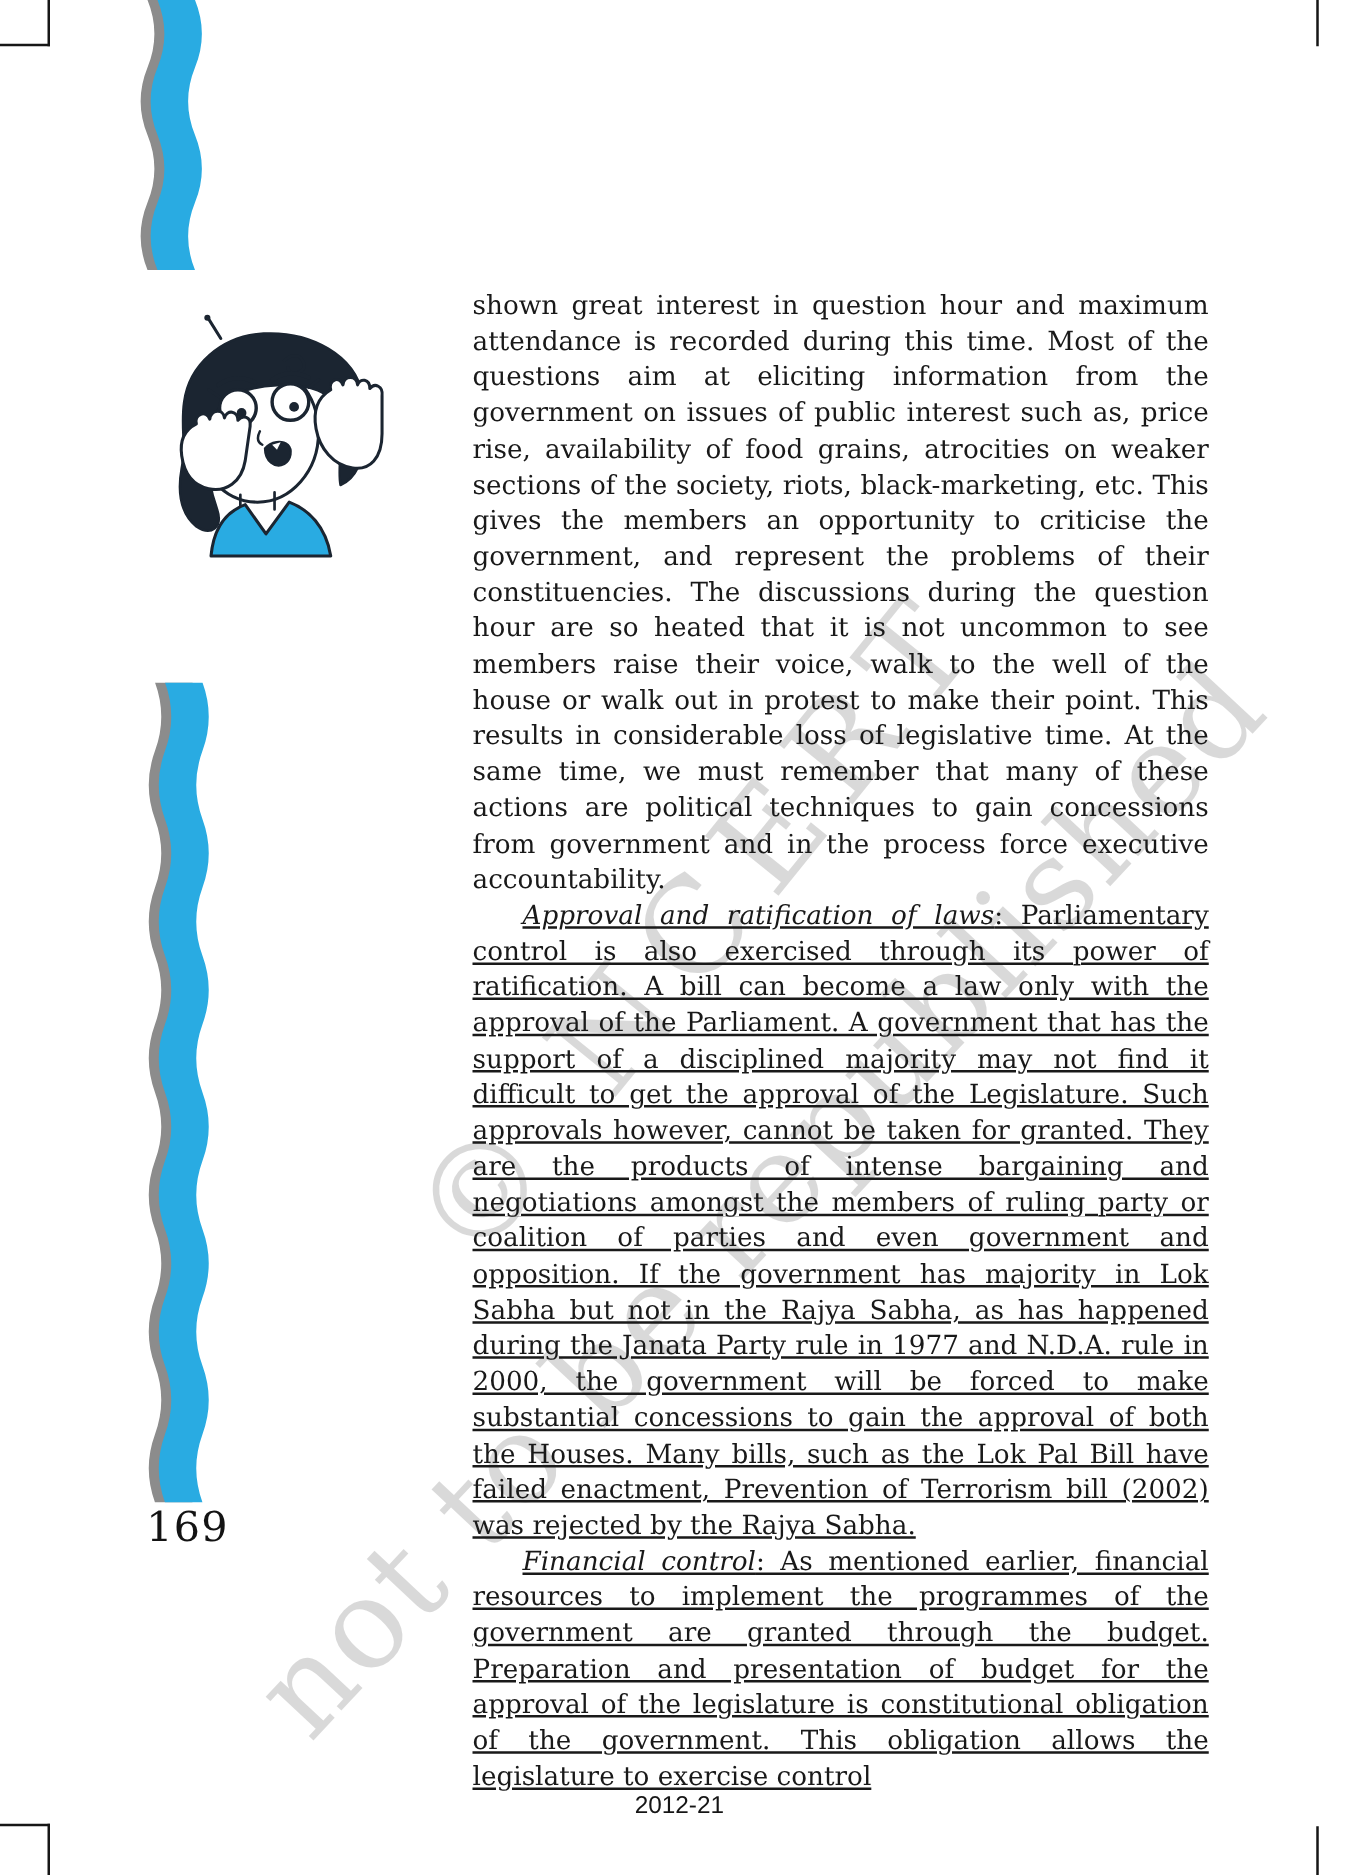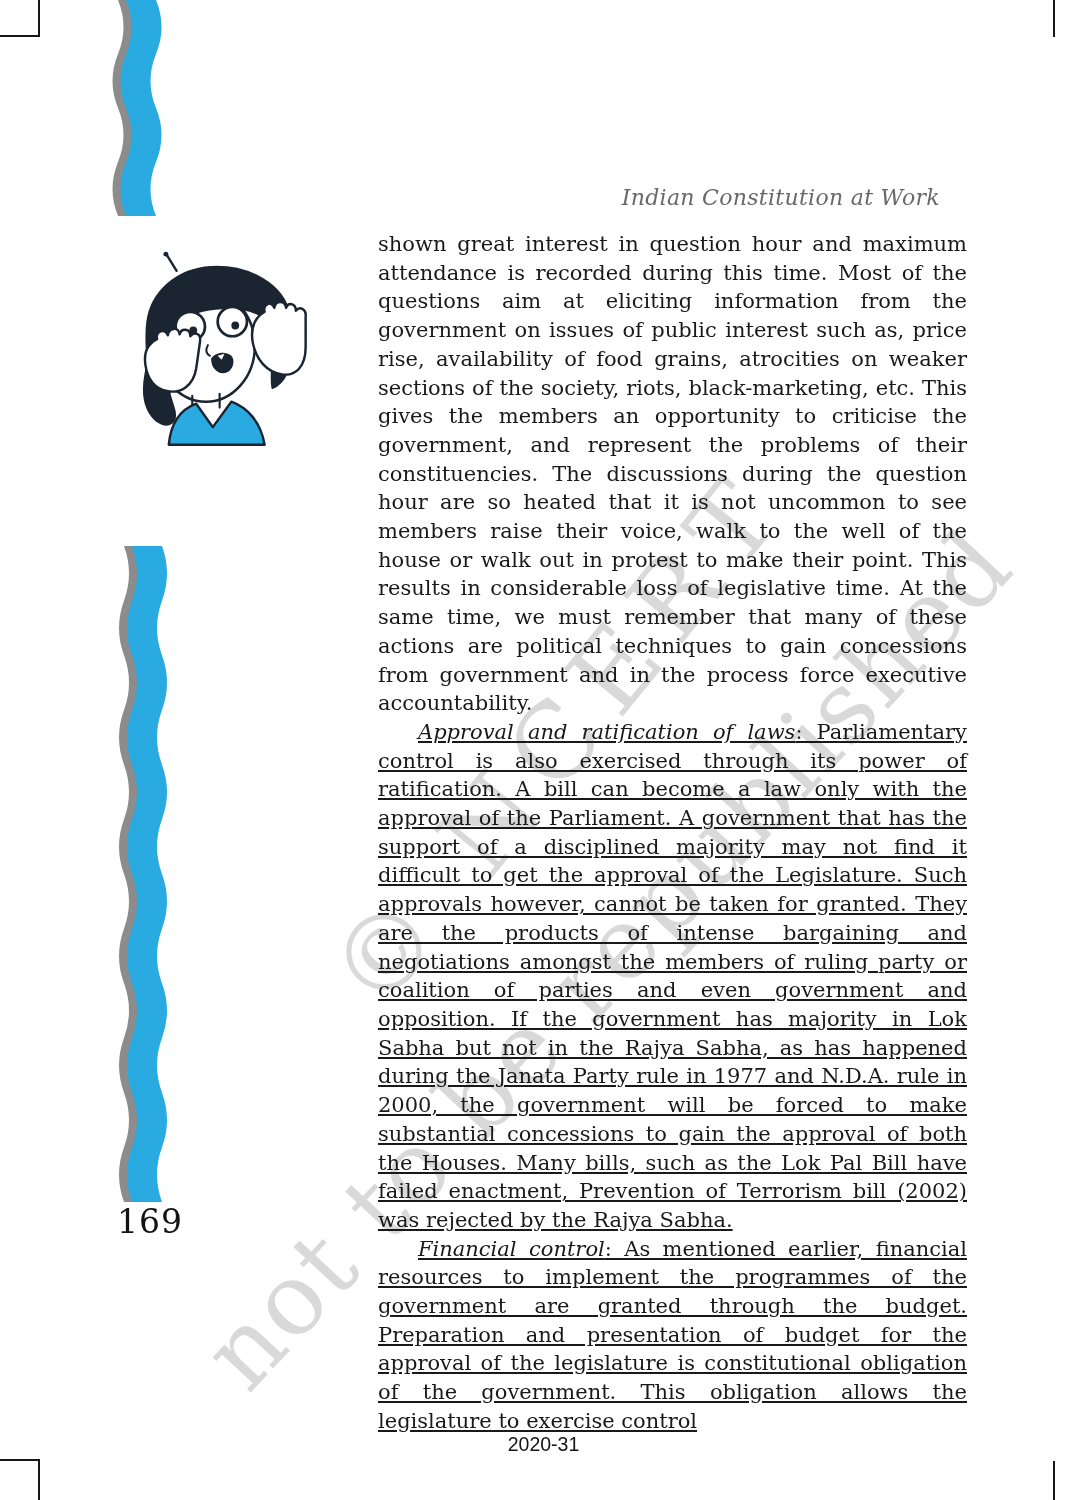--- a/index.html
+++ b/index.html
@@ -83,21 +83,20 @@
 <div class="page">
 
   <div class="wm wm-ncert">© NCERT</div>
   <div class="wm wm-notice">not to be republished</div>
 
   <div class="crop crop-tl"></div>
   <div class="crop crop-tr"></div>
   <div class="crop crop-bl"></div>
   <div class="crop crop-br"></div>
 
-  <div class="running-title">Indian Constitution at Work</div>
 
   <svg class="ribbon ribbon-top" viewBox="0 0 58 216" aria-hidden="true">
     <path transform="translate(-8,0)" fill="#8C8C8C" d="M14,0 q11,27 0,54 q-11,27 0,54 q11,27 0,54 q-11,27 0,54 h30 q-11,-27 0,-54 q11,-27 0,-54 q-11,-27 0,-54 q11,-27 0,-54 z"></path>
     <path fill="#29ABE2" d="M14,0 q11,27 0,54 q-11,27 0,54 q11,27 0,54 q-11,27 0,54 h30 q-11,-27 0,-54 q11,-27 0,-54 q-11,-27 0,-54 q11,-27 0,-54 z"></path>
   </svg>
 
   <svg class="ribbon ribbon-side" viewBox="0 0 58 648" preserveAspectRatio="none" aria-hidden="true">
     <path transform="translate(-8,0)" fill="#8C8C8C" d="M14,0 q10,27 0,54 q-10,27 0,54 q10,27 0,54 q-10,27 0,54 q10,27 0,54 q-10,27 0,54 q10,27 0,54 q-10,27 0,54 q10,27 0,54 q-10,27 0,54 q10,27 0,54 q-10,27 0,54 h30 q-10,-27 0,-54 q10,-27 0,-54 q-10,-27 0,-54 q10,-27 0,-54 q-10,-27 0,-54 q10,-27 0,-54 q-10,-27 0,-54 q10,-27 0,-54 q-10,-27 0,-54 q10,-27 0,-54 q-10,-27 0,-54 q10,-27 0,-54 z"></path>
     <path fill="#29ABE2" d="M14,0 q10,27 0,54 q-10,27 0,54 q10,27 0,54 q-10,27 0,54 q10,27 0,54 q-10,27 0,54 q10,27 0,54 q-10,27 0,54 q10,27 0,54 q-10,27 0,54 q10,27 0,54 q-10,27 0,54 h30 q-10,-27 0,-54 q10,-27 0,-54 q-10,-27 0,-54 q10,-27 0,-54 q-10,-27 0,-54 q10,-27 0,-54 q-10,-27 0,-54 q10,-27 0,-54 q-10,-27 0,-54 q10,-27 0,-54 q-10,-27 0,-54 q10,-27 0,-54 z"></path>
   </svg>
@@ -146,15 +145,15 @@
 
 
   <div class="body-text">
       <p class="">shown great interest in question hour and maximum attendance is recorded during this time. Most of the questions aim at eliciting information from the government on issues of public interest such as, price rise, availability of food grains, atrocities on weaker sections of the society, riots, black-marketing, etc. This gives the members an opportunity to criticise the government, and represent the problems of their constituencies. The discussions during the question hour are so heated that it is not uncommon to see members raise their voice, walk to the well of the house or walk out in protest to make their point. This results in considerable loss of legislative time. At the same time, we must remember that many of these actions are political techniques to gain concessions from government and in the process force executive accountability.</p>
       <p class="indent"><em>Approval and ratification of laws</em>: Parliamentary control is also exercised through its power of ratification. A bill can become a law only with the approval of the Parliament. A government that has the support of a disciplined majority may not find it difficult to get the approval of the Legislature. Such approvals however, cannot be taken for granted. They are the products of intense bargaining and negotiations amongst the members of ruling party or coalition of parties and even government and opposition. If the government has majority in Lok Sabha but not in the Rajya Sabha, as has happened during the Janata Party rule in 1977 and N.D.A. rule in 2000, the government will be forced to make substantial concessions to gain the approval of both the Houses. Many bills, such as the Lok Pal Bill have failed enactment, Prevention of Terrorism bill (2002) was rejected by the Rajya Sabha.</p>
       <p class="indent"><em>Financial control</em>: As mentioned earlier, financial resources to implement the programmes of the government are granted through the budget. Preparation and presentation of budget for the approval of the legislature is constitutional obligation of the government. This obligation allows the legislature to exercise control</p>
     </div>
 
   <div class="page-number">169</div>
 
-  <div class="year-label">2020-31</div>
+  <div class="year-label">2012-21</div>
 
 </div>
 
 </body></html>

